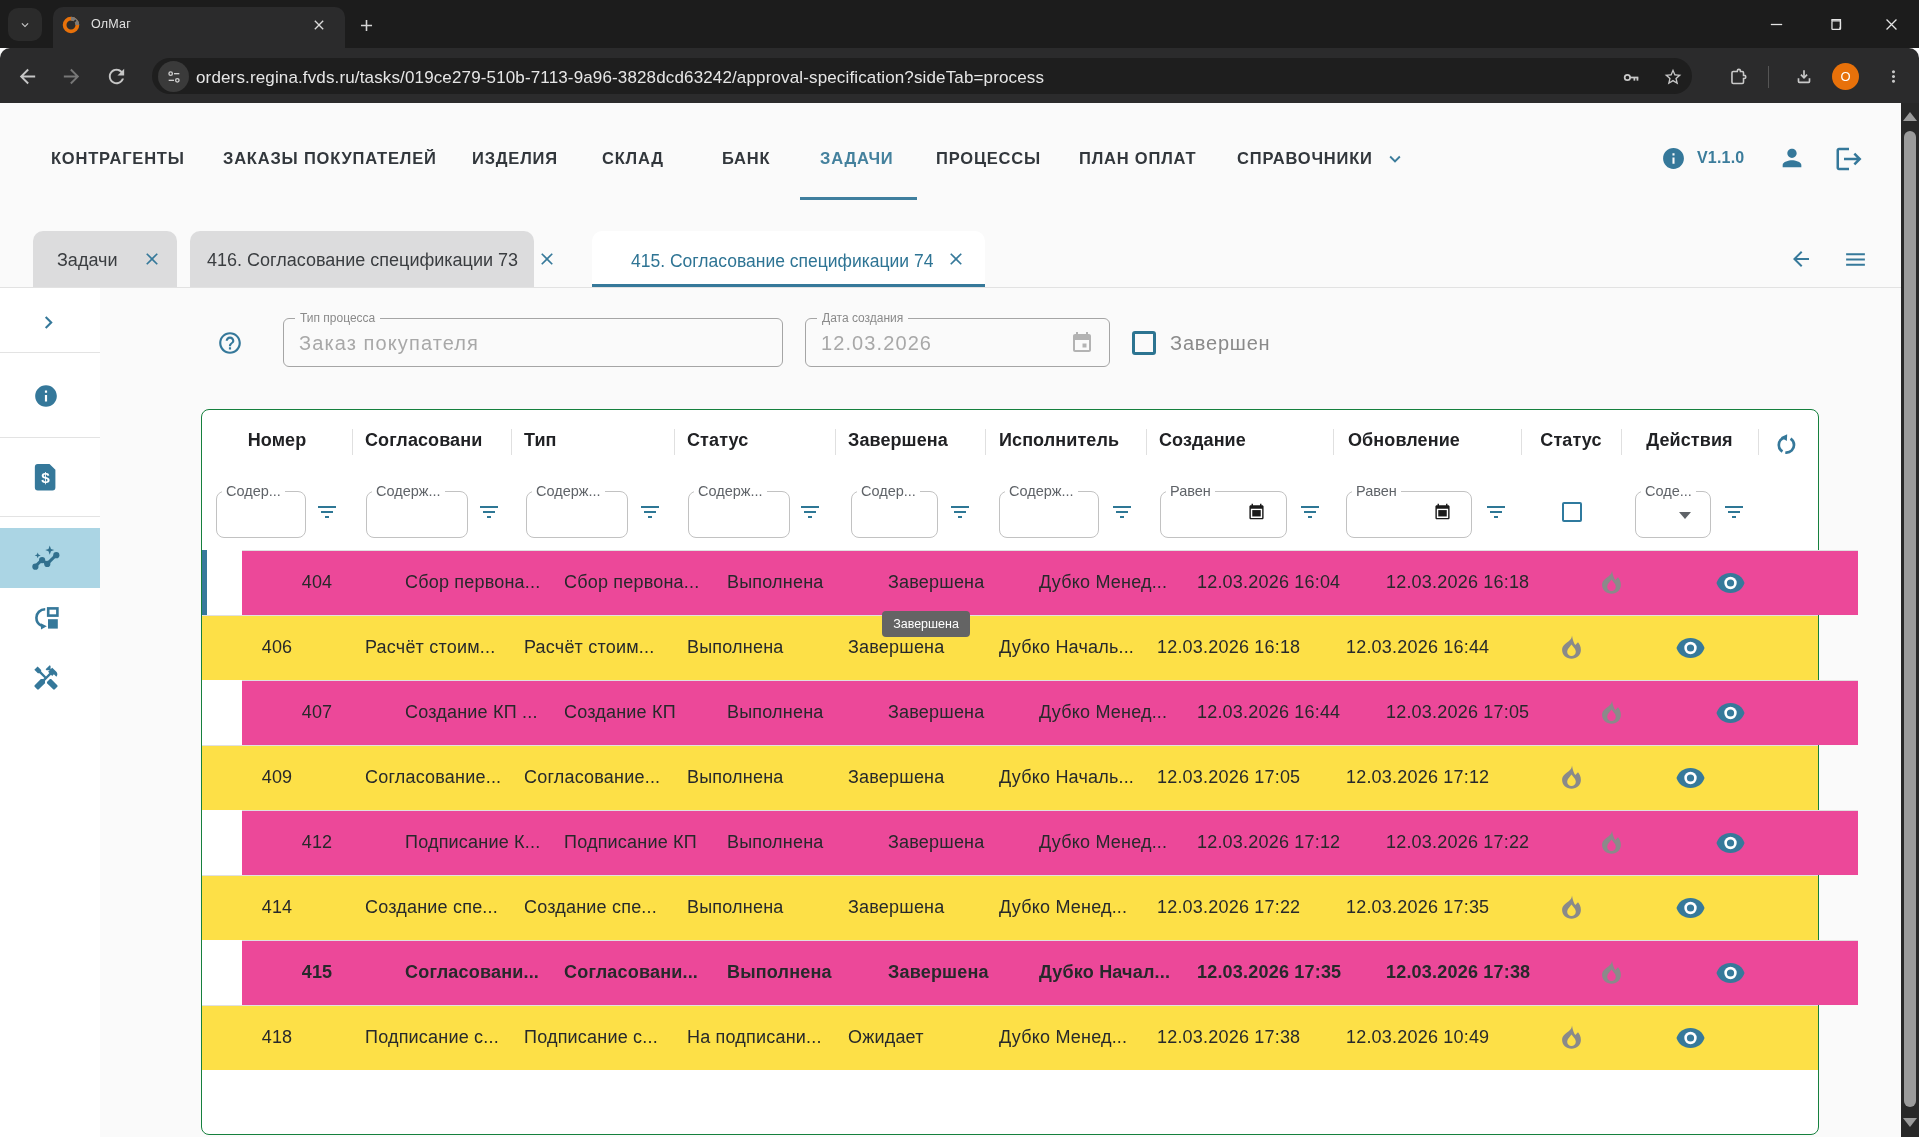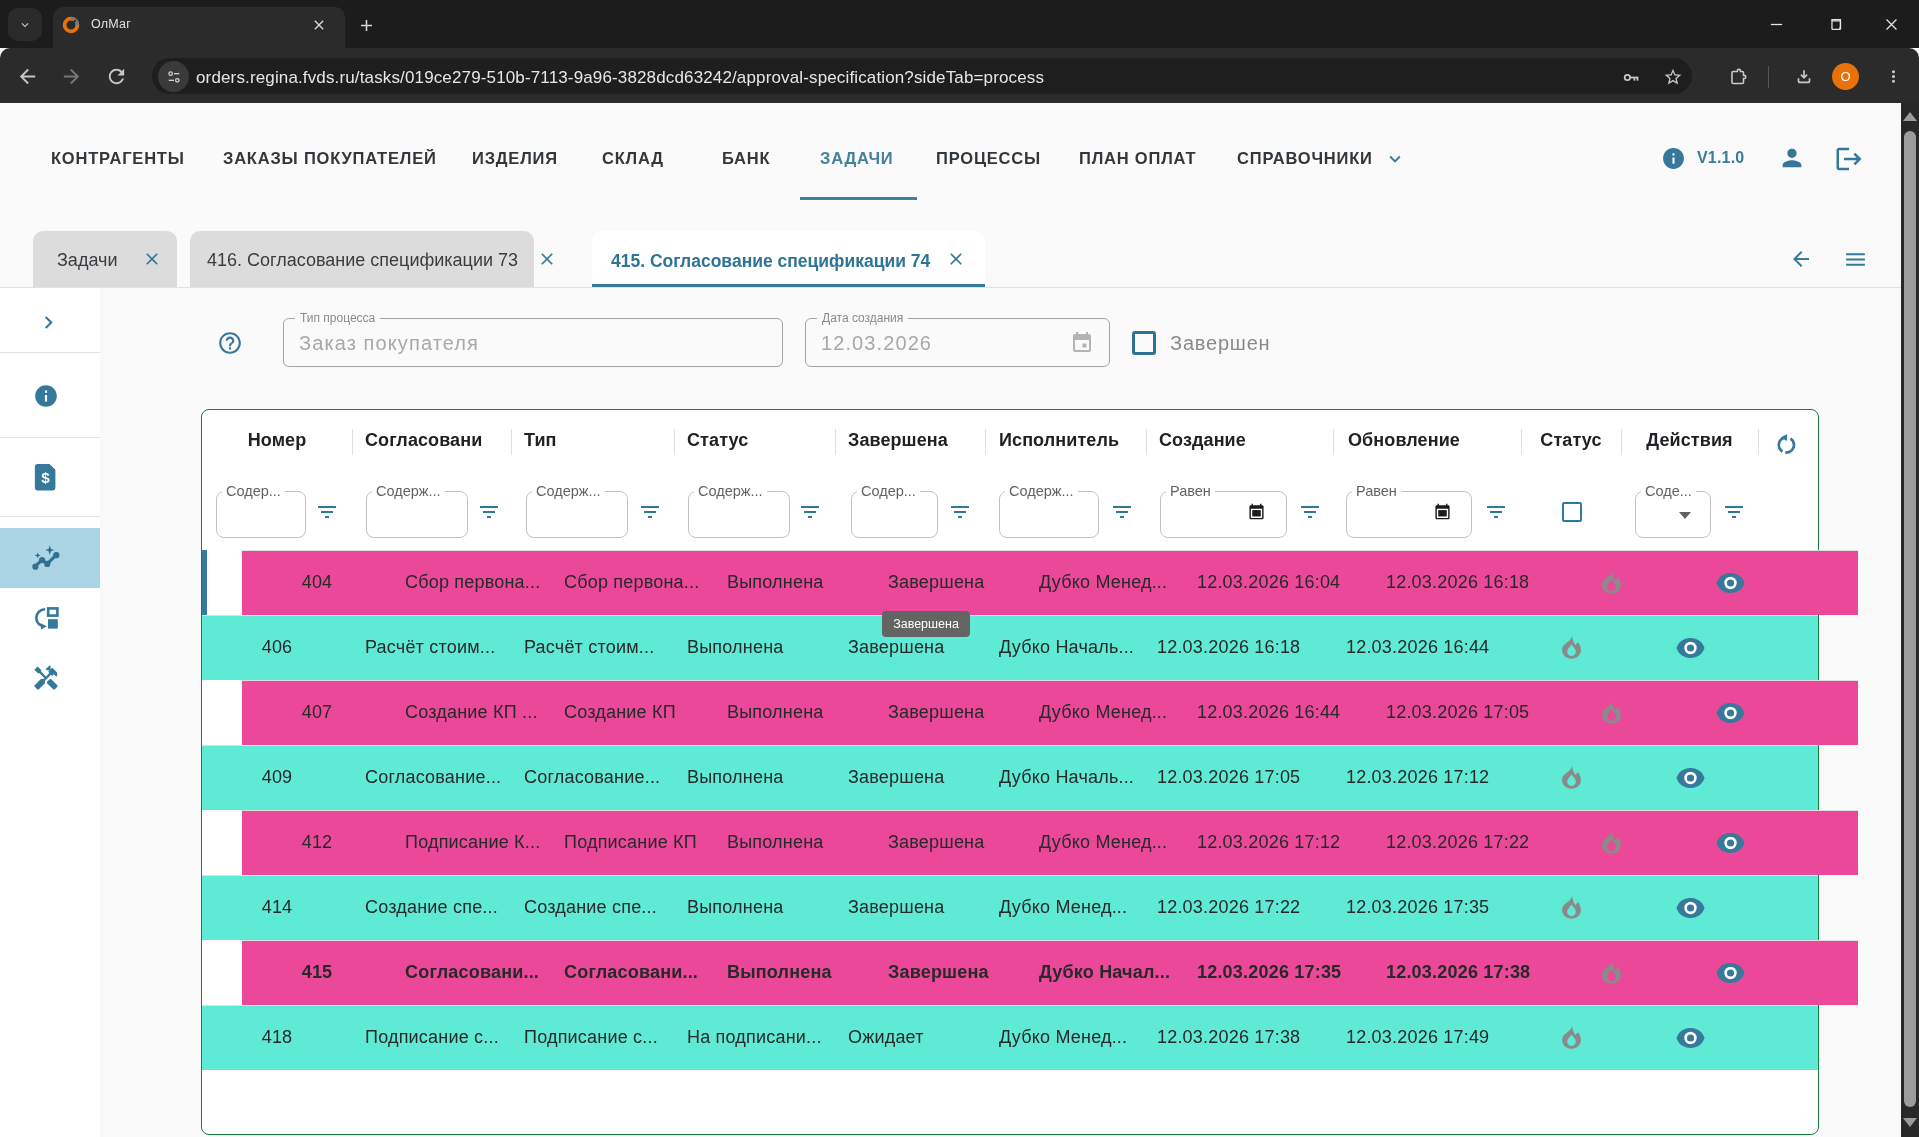--- a/index.html
+++ b/index.html
@@ -23,39 +23,39 @@
   
   .nav { position:absolute; top:149px; font-size:16.5px; font-weight:700; letter-spacing:0.8px; color:#32373c; }
   .nav.teal { color:#44819d; }
   #nav-underline { left:800px; top:197px; width:117px; height:3px; background:#3f7f9e; }
   #ver { left:1697px; top:149px; font-size:16px; font-weight:700; color:#3b7c9b; letter-spacing:0.2px; }
 
   
   .ptab { position:absolute; top:231px; height:56px; background:#dcdcdd; border-radius:10px 10px 0 0; }
   .ptab .lbl { position:absolute; top:19px; font-size:18px; color:#3a3d40; white-space:nowrap; }
   #ptab3 { background:#ffffff; border-bottom:3px solid #36799a; }
-  #ptab3 .lbl { color:#2e7494; font-weight:700; font-size:17.5px; top:20px; }
+  #ptab3 .lbl { color:#2e7494; font-weight:400; font-size:17.5px; top:20px;margin-left:20px; }
 
   
   #sidebar { left:0; top:288px; width:100px; height:849px; background:#ffffff; }
   .sdiv { position:absolute; left:0; width:100px; height:1px; background:#e3e3e3; }
   #sactive { left:0; top:528px; width:100px; height:60px; background:#abd5e4; }
 
   
   fieldset { position:absolute; border:1px solid #a5a5a5; border-radius:6px; background:transparent; }
   fieldset legend { font-size:12px; color:#8a8a8a; margin-left:11px; padding:0 5px; }
   .fs-in { font-size:20px; letter-spacing:1.1px; color:#a8a8a8; }
   .ffs { border:1px solid #c2c2c2; border-radius:8px; }
   .ffs legend { font-size:14.5px; color:#5f6368; margin-left:5px; padding:0 4px; white-space:nowrap; }
 
   
   #table { left:201px; top:409px; width:1618px; height:726px; background:#fff; border:1px solid #15803d; border-radius:8px; }
   .hsep { position:absolute; top:19px; width:1px; height:26px; background:#e0e0e0; }
   .hcell { position:absolute; top:20px; font-size:18px; font-weight:700; color:#202124; letter-spacing:0.1px; }
-  .row { position:absolute; left:0; width:1616px; height:65px; border-top:1px solid #e0e0e0; background:#5eead4; }
+  .row { position:absolute; left:0; width:1616px; height:65px; border-top:1px solid #e0e0e0; background:#fde047; }
   .row.g { background:#ec4899;margin-left:40px; }
   .cell { position:absolute; top:21px; font-size:18px; color:#27292b; white-space:nowrap; letter-spacing:0.2px; }
   .c1 { left:0; width:150px; text-align:center; }
   .row.b .cell { font-weight:700; }
   #selbar { position:absolute; left:0; top:140px; width:5px; height:65px; background:#36799a; }
   #footer { position:absolute; left:0; top:660px; width:1616px; height:65px; border-top:1px solid #e0e0e0; font-size:18px; color:#212121; }
   #pgcircle { position:absolute; left:1477px; top:13px; width:38px; height:38px; border-radius:50%; background:#35758f; color:#fff; text-align:center; line-height:38px; font-size:15.5px; }
 
   #tooltip { left:882px; top:611px; width:88px; height:26px; background:#646464; border-radius:4px; color:#fff; font-size:12.5px; text-align:center; line-height:26px; }
 
@@ -460,21 +460,21 @@
       </svg>
   </div>
   <div class="row" style="top:595px">
     <span class="cell c1">418</span>
     <span class="cell" style="left:163px">Подписание с...</span>
     <span class="cell" style="left:322px">Подписание с...</span>
     <span class="cell" style="left:485px">На подписани...</span>
     <span class="cell" style="left:646px">Ожидает</span>
     <span class="cell" style="left:797px">Дубко Менед...</span>
     <span class="cell" style="left:955px">12.03.2026 17:38</span>
-    <span class="cell" style="left:1144px">12.03.2026 17:49</span>
+    <span class="cell" style="left:1144px">12.03.2026 10:49</span>
     <svg style="left:1359px;top:19px" width="21" height="24" viewBox="0 0 21 24">
         <path fill-rule="evenodd" fill="#8a8a8a" d="M11.0 0.4 C 10.9 2.9 9.6 4.6 7.7 6.3 C 3.8 8.9 1.1 11.3 1.1 14.9 C 1.1 19.8 5.3 23.7 10.5 23.7 C 15.7 23.7 19.9 19.8 19.9 14.9 C 19.9 11.6 18.5 9.0 17.0 7.2 L 14.3 10.0 C 13.2 8.5 11.6 5.3 11.0 0.4 z M10.5 9.4 L 14.0 13.9 C 14.5 14.8 14.8 15.9 14.8 16.8 A 4.3 4.3 0 0 1 6.2 16.8 C 6.2 15.9 6.5 14.8 7.0 13.9 z"></path>
       </svg>
     <svg style="left:1474px;top:22px" width="29" height="20" viewBox="0 0 28 20">
         <path d="M14 0 C7 0 1.7 4.3 0 10 C1.7 15.7 7 20 14 20 C21 20 26.3 15.7 28 10 C26.3 4.3 21 0 14 0 z" fill="#36799a"></path>
         <circle cx="14" cy="10" r="6.2" fill="#fff"></circle>
         <circle cx="14" cy="10" r="3.6" fill="#36799a"></circle>
       </svg>
   </div>
   <div class="abs" id="selbar"></div>

